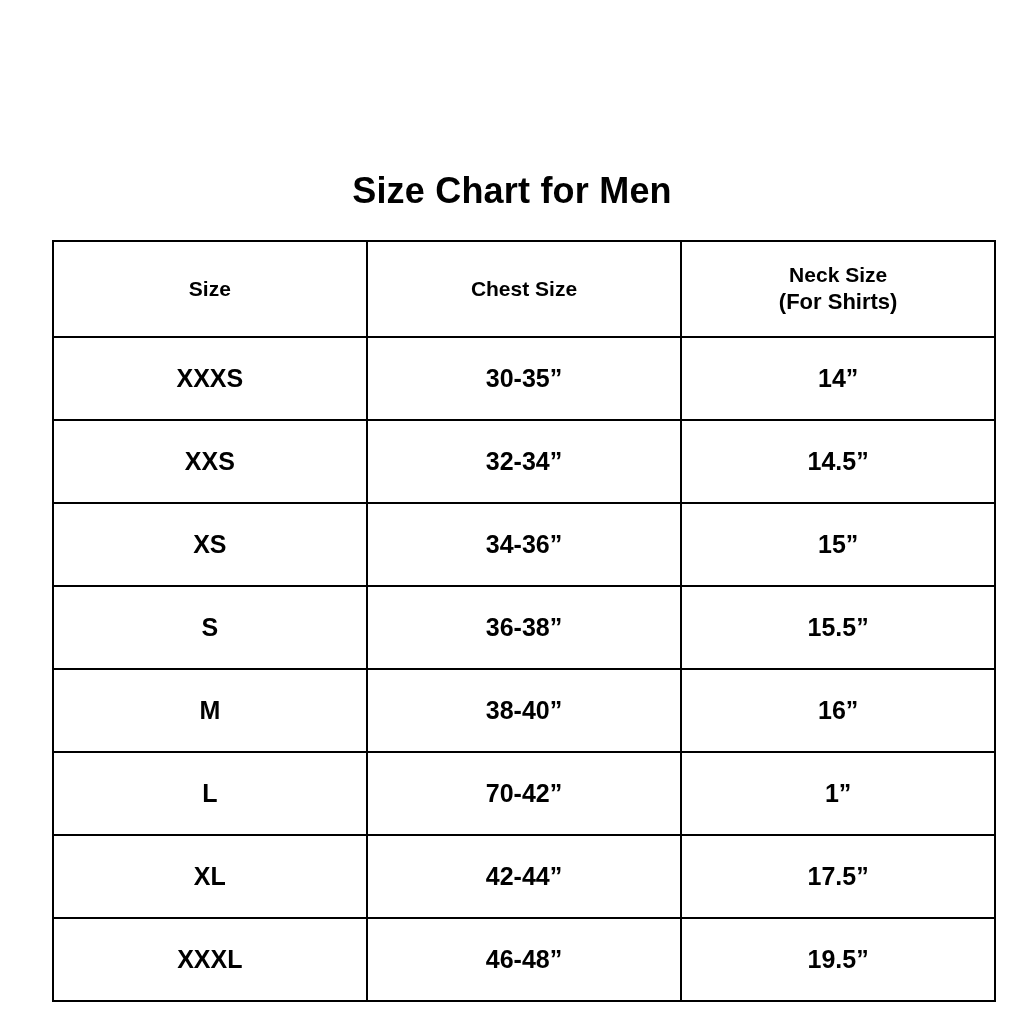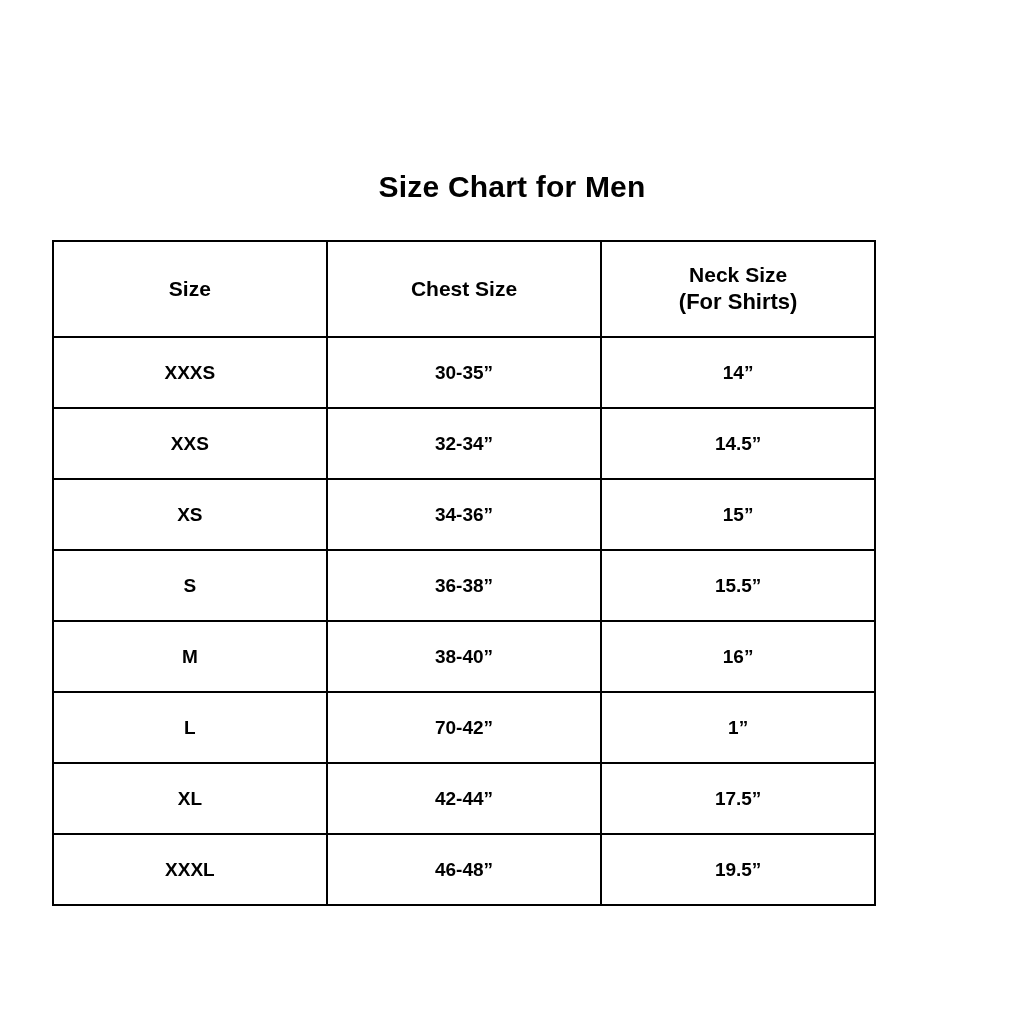--- a/index.html
+++ b/index.html
@@ -19,49 +19,49 @@
     width: 1024px;
     height: 1024px;
     box-sizing: border-box;
   }
   .chart-title {
     position: absolute;
     top: 170px;
     left: 0;
     width: 1024px;
     text-align: center;
-    font-size: 30px;
+    font-size: 36px;
     font-weight: bold;
     letter-spacing: 0.2px;
   }
   .size-table {
     position: absolute;
     left: 52px;
     top: 240px;
-    width: 824px;
+    width: 944px;
     border-collapse: collapse;
     table-layout: fixed;
   }
   .size-table td, .size-table th {
     border: 2px solid #000000;
     text-align: center;
     vertical-align: middle;
     font-weight: bold;
     color: #000000;
   }
   .size-table thead th {
     height: 94px;
     font-size: 21px;
     line-height: 1.25;
     padding: 0 6px;
   }
   .size-table tbody td {
     height: 53px;
-    font-size: 19px;
-    padding: 8px 6px;
+    font-size: 25px;
+    padding: 14px 6px;
   }
   .col-size { width: 33.3%; }
   .col-chest { width: 33.4%; }
   .col-neck { width: 33.3%; }
   .hdr-sub {
     display: block;
     font-size: 22px;
     font-weight: bold;
   }
 </style>

